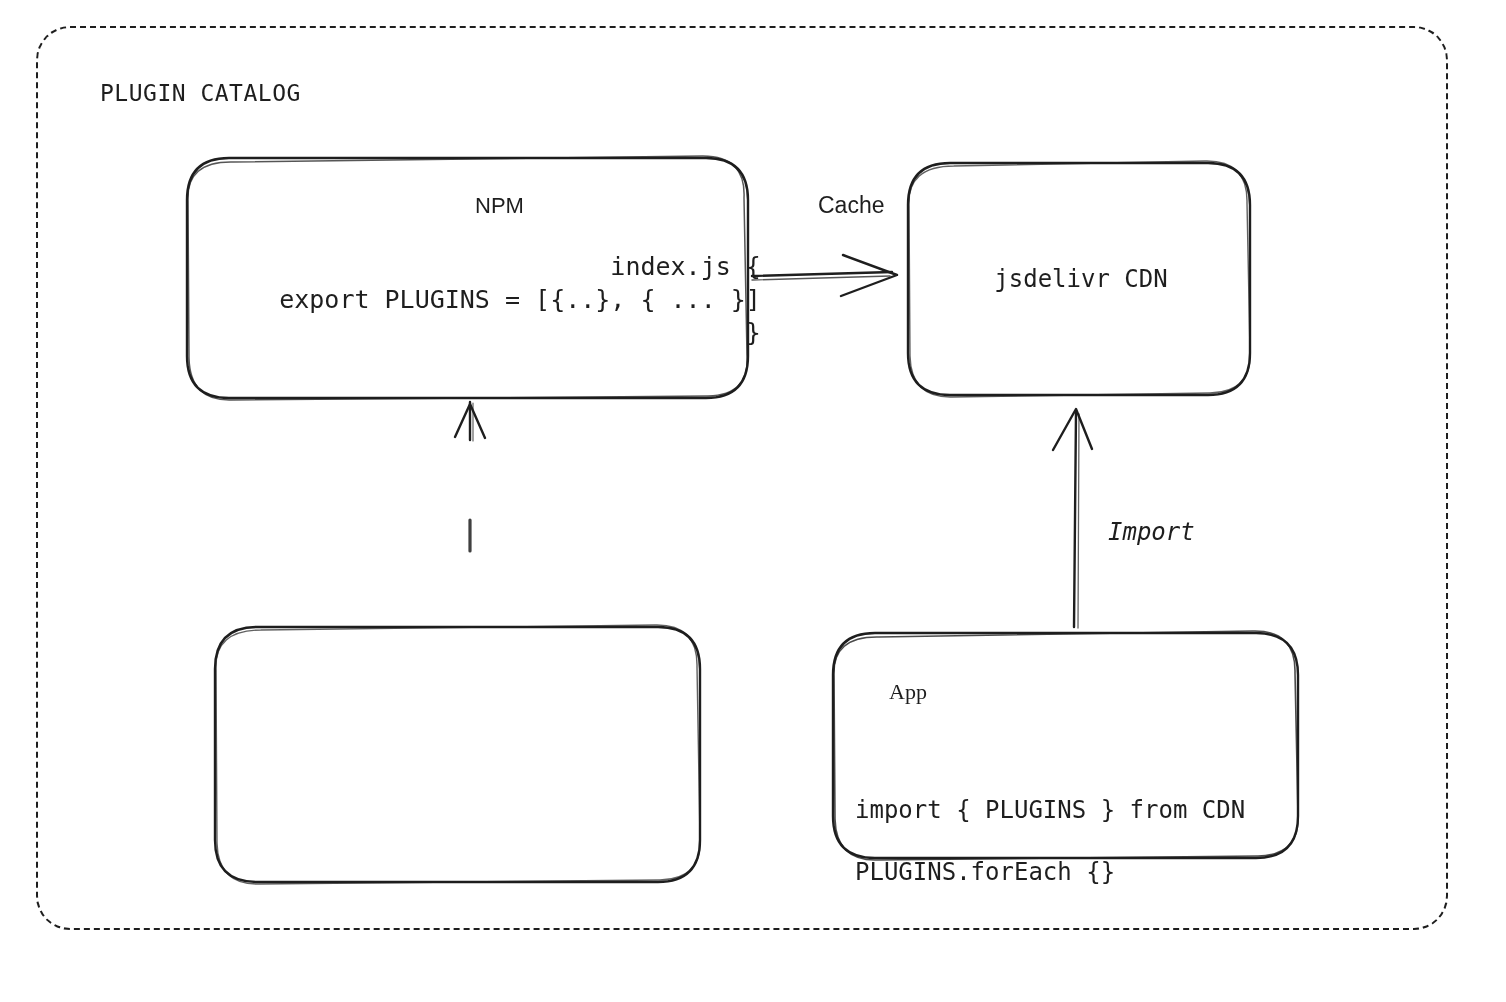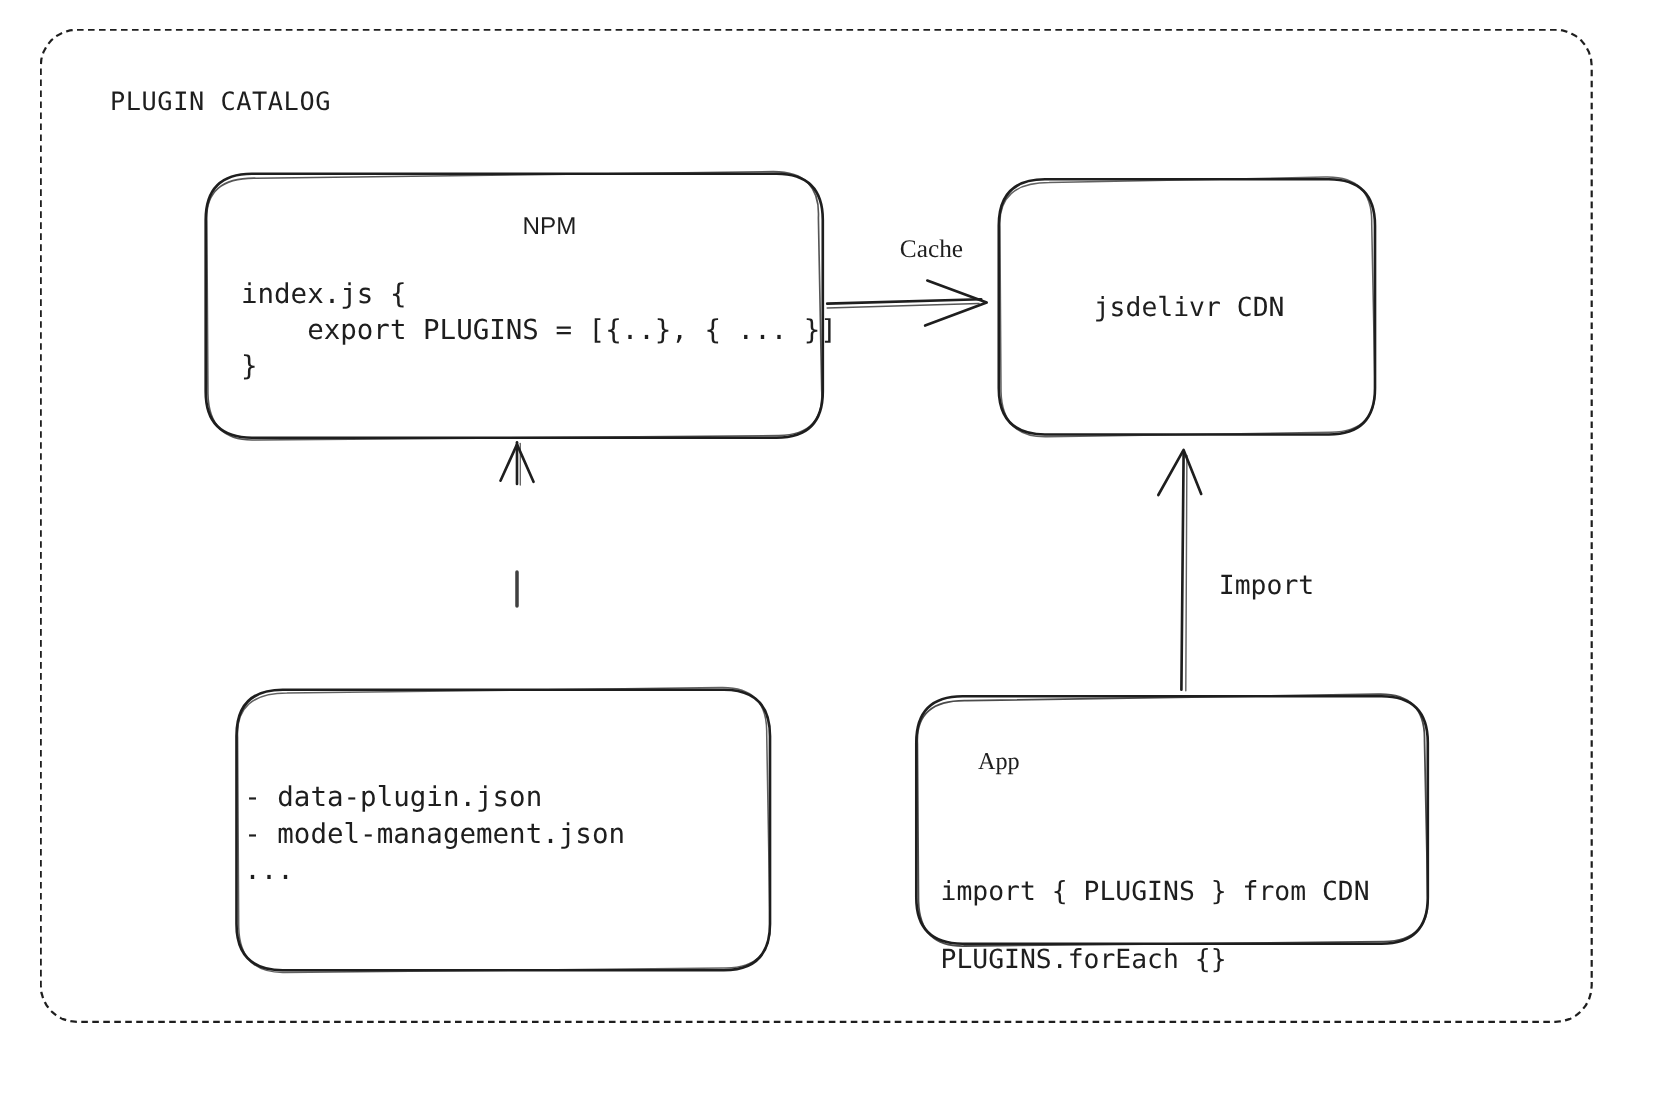--- a/index.html
+++ b/index.html
@@ -67,53 +67,54 @@
     top: 193px;
     width: 561px;
     text-align: center;
     font-size: 22px;
   }
   #npm-code {
     left: 219px;
     top: 250px;
     font-size: 25px;
     line-height: 33px;
+    text-align: right;
   }
   
   #cdn-title {
     left: 908px;
     top: 265px;
     width: 346px;
     text-align: center;
     font-size: 24px;
   }
   
   #cache-label {
     left: 786px;
-    top: 214px;
+    top: 192px;
     font-size: 23px;
-    font-family: Liberation Serif, serif;
   }
   #webpack-label {
     left: 340px;
     top: 448px;
     width: 260px;
     text-align: center;
     font-size: 23px;
     line-height: 33px;
   }
   #repo-label {
     left: 288px;
     top: 568px;
     font-size: 24px;
   }
   #import-label {
     left: 1108px;
     top: 518px;
     font-size: 24px;
+    font-style: italic;
   }
   
   #repo-list {
     left: 222px;
     top: 708px;
     font-size: 25px;
     line-height: 33px;
   }
   
   #app-title {
@@ -186,22 +187,19 @@
   <div class="box-text mono" id="npm-code">index.js {
     export PLUGINS = [{..}, { ... }]
 }</div>
 
   <div class="box-text sans" id="cache-label">Cache</div>
 
   <div class="box-text mono" id="cdn-title">jsdelivr CDN</div>
 
 
 
-  <div class="box-text mono" id="repo-list">- data-plugin.json
-- model-management.json
-...</div>
 
   <div class="box-text mono" id="import-label">Import</div>
 
   <div class="box-text sans" id="app-title">App</div>
   <div class="box-text mono" id="app-code"><span>import { PLUGINS } from CDN</span><br><span>PLUGINS.forEach {}</span></div>
 
 </div>
 
 </body></html>

